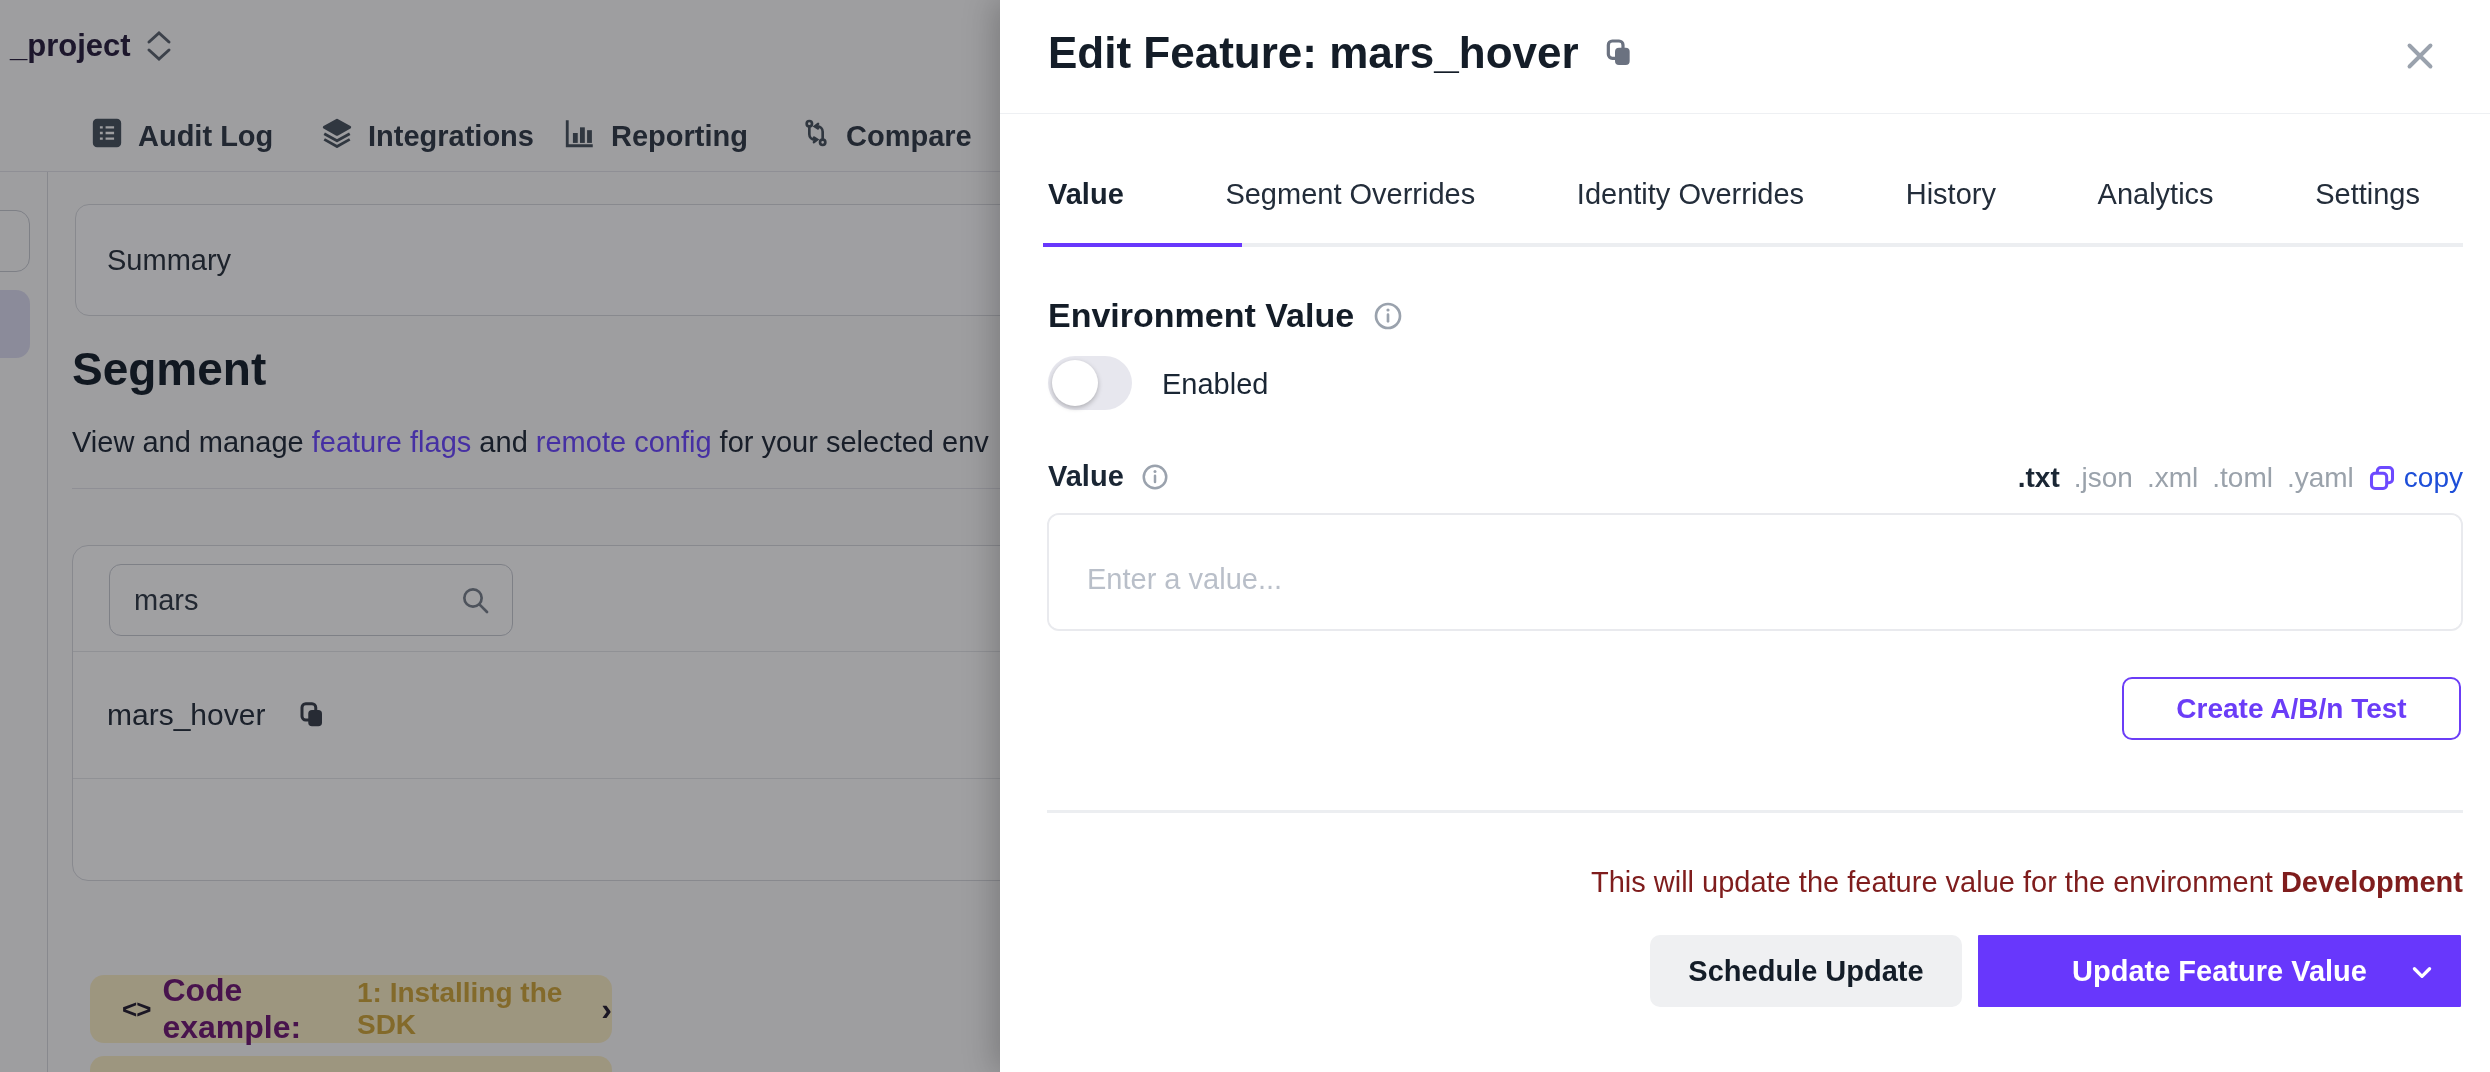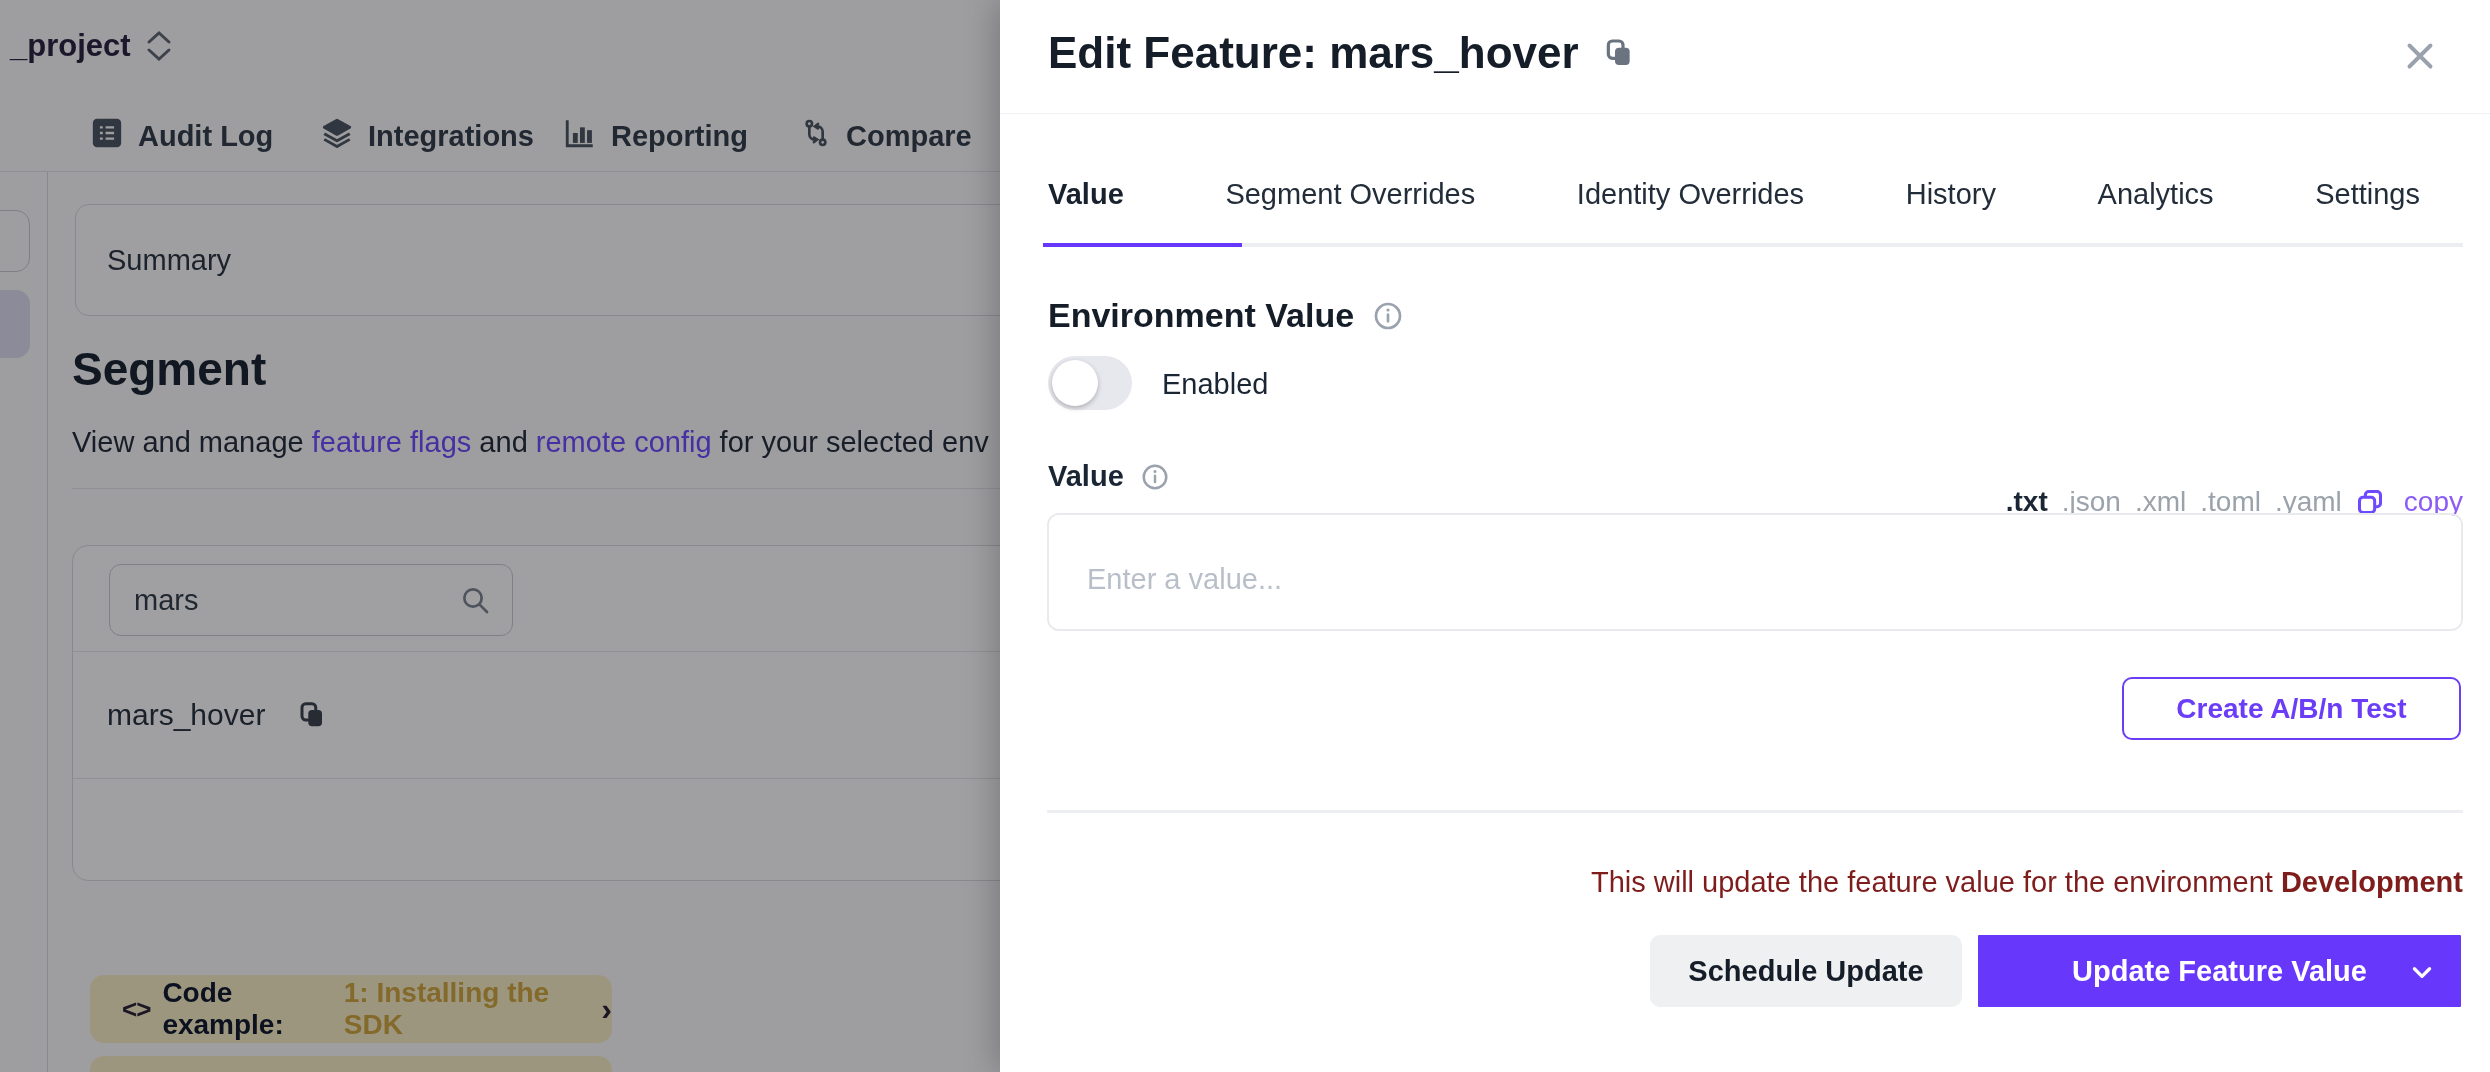--- a/index.html
+++ b/index.html
@@ -37,21 +37,21 @@
                   font-family:"Liberation Sans", sans-serif; font-size:29px; color:#323c49; padding:0 70px 0 24px; outline:none; }
   .search-icon { position:absolute; right:22px; top:20px; color:#79828d; }
   .card-row-sep { position:absolute; left:0; width:100%; height:1px; background:#e4e5e9; }
   .feature-row { position:absolute; left:0; top:105px; width:100%; height:127px; display:flex; align-items:center;
                  padding-left:34px; gap:32px; cursor:pointer; }
   .feature-name { font-size:30px; font-weight:500; color:#27313e; }
 
   .code-pill { left:90px; top:975px; width:522px; height:68px; background:#f9edc6; border-radius:14px;
                display:flex; align-items:center; padding-left:32px; gap:12px; cursor:pointer; }
   .code-pill .tag { font-size:26px; font-weight:700; color:#272133; letter-spacing:-1px; }
-  .code-pill .lbl { font-size:28px; font-weight:700; color:#0f172a; }
+  .code-pill .lbl { font-size:32px; font-weight:700; color:#701a75; }
   .code-pill .lnk { font-size:28px; font-weight:700; color:#cfa63d; }
   .code-pill .chev { font-size:32px; font-weight:700; color:#272133; margin-left:14px; }
   .code-pill-2 { left:90px; top:1056px; width:522px; height:40px; background:#f9edc6; border-radius:14px; }
 
   
   #overlay { position:absolute; inset:0; background:rgba(8,9,14,0.38); z-index:50; }
 
   
   #panel { position:absolute; left:1000px; top:0; width:1490px; height:1072px; background:#ffffff;
            z-index:100; box-shadow:-6px 0 30px rgba(0,0,0,0.22); }
@@ -71,24 +71,24 @@
   .section-heading { font-size:34px; font-weight:800; color:#141d28; }
   .info-icon { color:#9aa2ad; display:flex; }
 
   .toggle { left:48px; top:356px; width:84px; height:54px; border-radius:27px; background:#e7e7ee; cursor:pointer; }
   .toggle-knob { position:absolute; left:4px; top:4px; width:46px; height:46px; border-radius:50%;
                  background:#ffffff; box-shadow:0 2px 5px rgba(0,0,0,0.25); }
   .toggle-label { left:162px; top:368px; font-size:29px; color:#1a2634; }
 
   .value-label-row { left:48px; top:460px; display:flex; align-items:center; gap:16px; }
   .value-label { font-size:29px; font-weight:600; color:#1a2634; }
-  .format-row { top:486px; right:27px; display:flex; align-items:center; gap:14px; font-size:28px; }
+  .format-row { top:462px; right:27px; display:flex; align-items:center; gap:14px; font-size:28px; }
   .fmt-active { font-weight:700; color:#1a2634; }
   .fmt { color:#9aa2ab; cursor:pointer; }
-  .copy-link { color:#8b5cf6; display:flex; align-items:center; gap:20px; cursor:pointer; }
+  .copy-link { color:#1d4ed8; display:flex; align-items:center; gap:8px; cursor:pointer; }
 
   .value-textarea { left:47px; top:513px; width:1416px; height:118px; border:2px solid #e9eaee; border-radius:12px;
                     font-family:"Liberation Sans", sans-serif; font-size:29px; color:#323c49; padding:48px 38px;
                     resize:none; outline:none; }
   .value-textarea::placeholder { color:#b9bfc9; }
 
   .abn-btn { left:1122px; top:677px; width:339px; height:63px; border:2px solid #6b3df7; border-radius:10px;
              background:#ffffff; color:#6b3df7; font-size:28px; font-weight:700;
              font-family:"Liberation Sans", sans-serif; cursor:pointer; }
 

